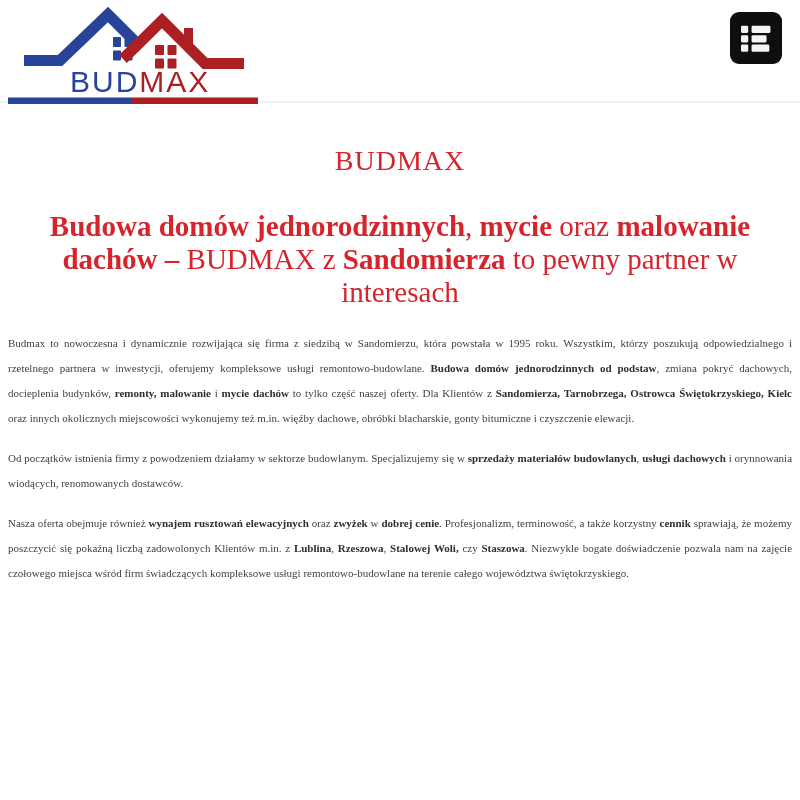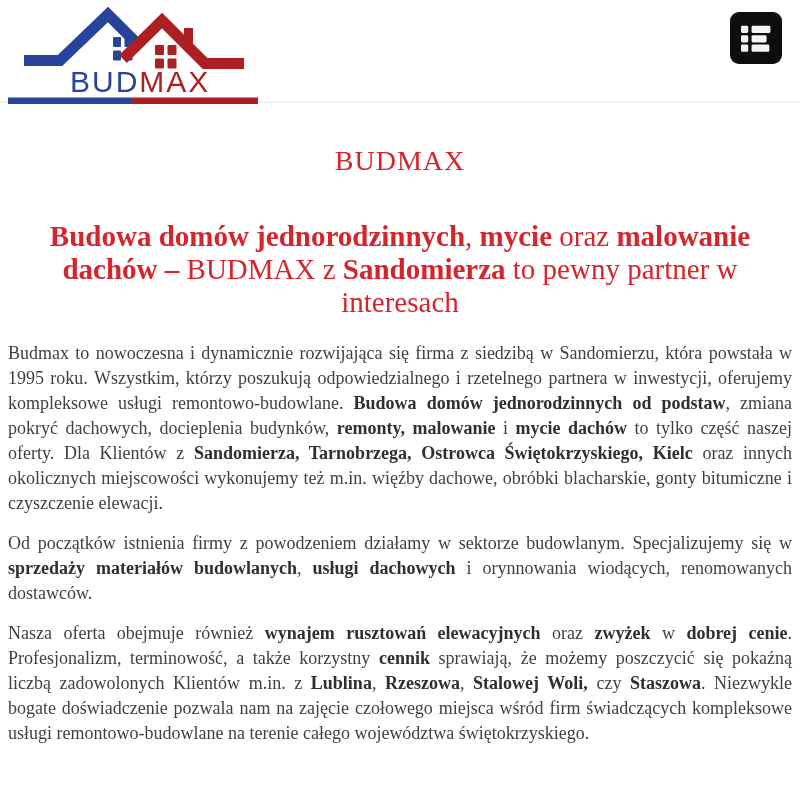--- a/index.html
+++ b/index.html
@@ -45,41 +45,41 @@
   .site-title{
     margin:41px 0 0;
     text-align:center;
     color:var(--heading-red);
     font-size:28px;
     font-weight:400;
     letter-spacing:1px;
     line-height:34px;
   }
   .block-h1{
-    margin:42px 0 22px;
+    margin:32px 0 22px;
     text-align:center;
     color:var(--heading-red);
     font-size:29px;
     line-height:33px;
     font-weight:400;
   }
   .block-h1 strong{font-weight:700;}
   .block-h2{
     margin:26px 0 19px;
     text-align:justify;
     color:var(--heading-red);
     font-size:26px;
     line-height:29px;
     font-weight:700;
   }
   .block-p{
     margin:2px 0 15px;
     text-align:justify;
     color:var(--body-text);
-    font-size:18px;
+    font-size:11px;
     line-height:25px;
     font-weight:400;
   }
   .block-p strong{color:var(--bold-text);font-weight:700;}
 </style>
 </head>
 <body>
 
 <header class="site-header">
   <a class="logo">

